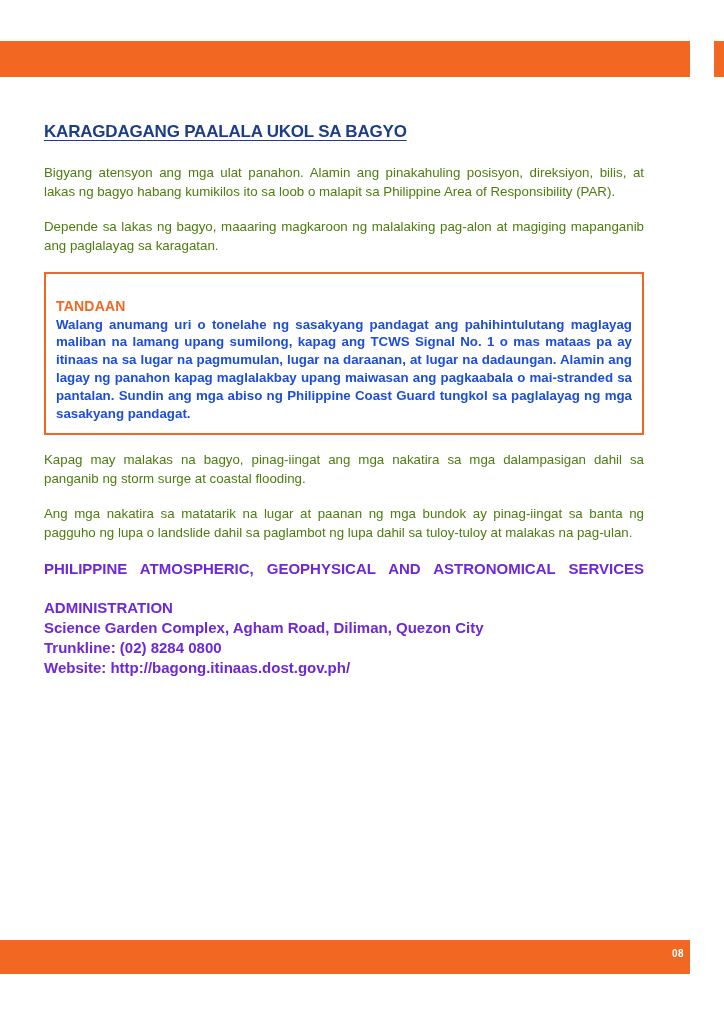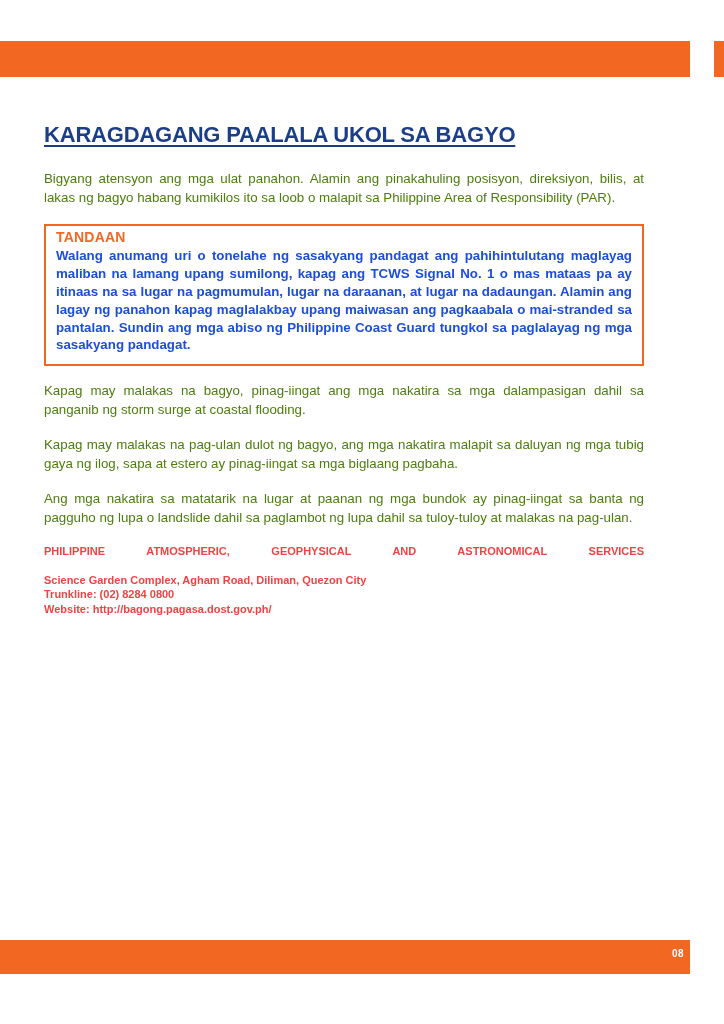--- a/index.html
+++ b/index.html
@@ -55,38 +55,38 @@
     font-weight: bold;
     letter-spacing: 0.5px;
   }
   .content {
     position: absolute;
     left: 44px;
     top: 122px;
     width: 600px;
   }
   h1.title {
-    font-size: 22px;
+    font-size: 17px;
     font-weight: bold;
     color: #1B3E87;
     margin: 0 0 22px 0;
     letter-spacing: -0.2px;
     text-decoration: underline;
     text-underline-offset: 3px;
   }
   p.para {
     font-size: 13.3px;
     line-height: 1.42;
     color: #4d7c0f;
     margin: 0 0 16px 0;
     text-align: justify;
   }
   .box {
     border: 2px solid #F26822;
-    padding: 3px 10px 10px 10px;
+    padding: 24px 10px 10px 10px;
     margin: 0 0 16px 0;
     box-sizing: border-box;
   }
   .box-title {
     color: #F26822;
     font-weight: bold;
     font-size: 14px;
     margin: 0 0 2px 0;
     letter-spacing: 0.2px;
   }
@@ -95,23 +95,23 @@
     line-height: 1.35;
     color: #1d4ed8;
     font-weight: bold;
     margin: 0;
     text-align: justify;
   }
   .footer {
     margin-top: 4px;
   }
   .footer-line {
-    font-size: 11px;
+    font-size: 15px;
     font-weight: bold;
-    color: #ef4444;
+    color: #6d28d9;
     line-height: 1.32;
     margin: 0;
   }
   .footer-org {
     text-align: justify;
     text-align-last: left;
   }
   .footer-org .justified {
     display: block;
     text-align: justify;
@@ -128,38 +128,39 @@
 <div class="page">
 
   <div class="top-band"></div>
   <div class="top-band-right"></div>
 
   <div class="content">
 
     <h1 class="title">KARAGDAGANG PAALALA UKOL SA BAGYO</h1>
 
     <p class="para">Bigyang atensyon ang mga ulat panahon.  Alamin ang pinakahuling posisyon, direksiyon, bilis, at lakas ng bagyo habang kumikilos ito sa loob o malapit sa Philippine Area of Responsibility (PAR).</p>
+    <p class="para">Depende sa lakas ng bagyo, maaaring magkaroon ng malalaking pag-alon at magiging mapanganib ang paglalayag sa karagatan.</p>
 
     <div class="box">
       <div class="box-title">TANDAAN</div>
       <p class="box-body">Walang anumang uri o tonelahe ng sasakyang pandagat ang pahihintulutang maglayag maliban na lamang upang sumilong,  kapag ang TCWS Signal No. 1 o mas mataas pa ay itinaas na sa lugar na pagmumulan, lugar na daraanan, at lugar na dadaungan.  Alamin ang lagay ng panahon kapag maglalakbay upang maiwasan  ang pagkaabala o mai-stranded sa pantalan. Sundin ang mga abiso ng Philippine Coast Guard tungkol sa paglalayag ng mga sasakyang pandagat.</p>
     </div>
 
     <p class="para">Kapag may malakas na bagyo, pinag-iingat ang mga nakatira sa mga dalampasigan dahil sa panganib ng storm surge at coastal flooding.</p>
-    <p class="para">Kapag may malakas na pag-ulan dulot ng bagyo, ang mga nakatira malapit sa daluyan ng mga tubig gaya ng ilog, sapa at estero ay pinag-iingat sa mga biglaang pagbaha.</p>
     <p class="para">Ang mga nakatira sa matatarik na lugar at paanan ng mga bundok ay pinag-iingat sa banta ng pagguho ng lupa o landslide dahil sa paglambot ng lupa dahil sa tuloy-tuloy at malakas na pag-ulan.</p>
 
 
     <div class="footer">
       <p class="footer-line footer-org">
           <span class="justified">PHILIPPINE ATMOSPHERIC, GEOPHYSICAL AND ASTRONOMICAL SERVICES</span>
         </p>
+      <p class="footer-line">ADMINISTRATION</p>
       <p class="footer-line">Science Garden Complex, Agham Road, Diliman, Quezon City</p>
       <p class="footer-line">Trunkline: (02) 8284 0800</p>
-      <p class="footer-line">Website: http://bagong.pagasa.dost.gov.ph/</p>
+      <p class="footer-line">Website: http://bagong.itinaas.dost.gov.ph/</p>
     </div>
 
   </div>
 
   <div class="bottom-band"></div>
   <div class="page-number">08</div>
 
 </div>
 
 </body></html>

